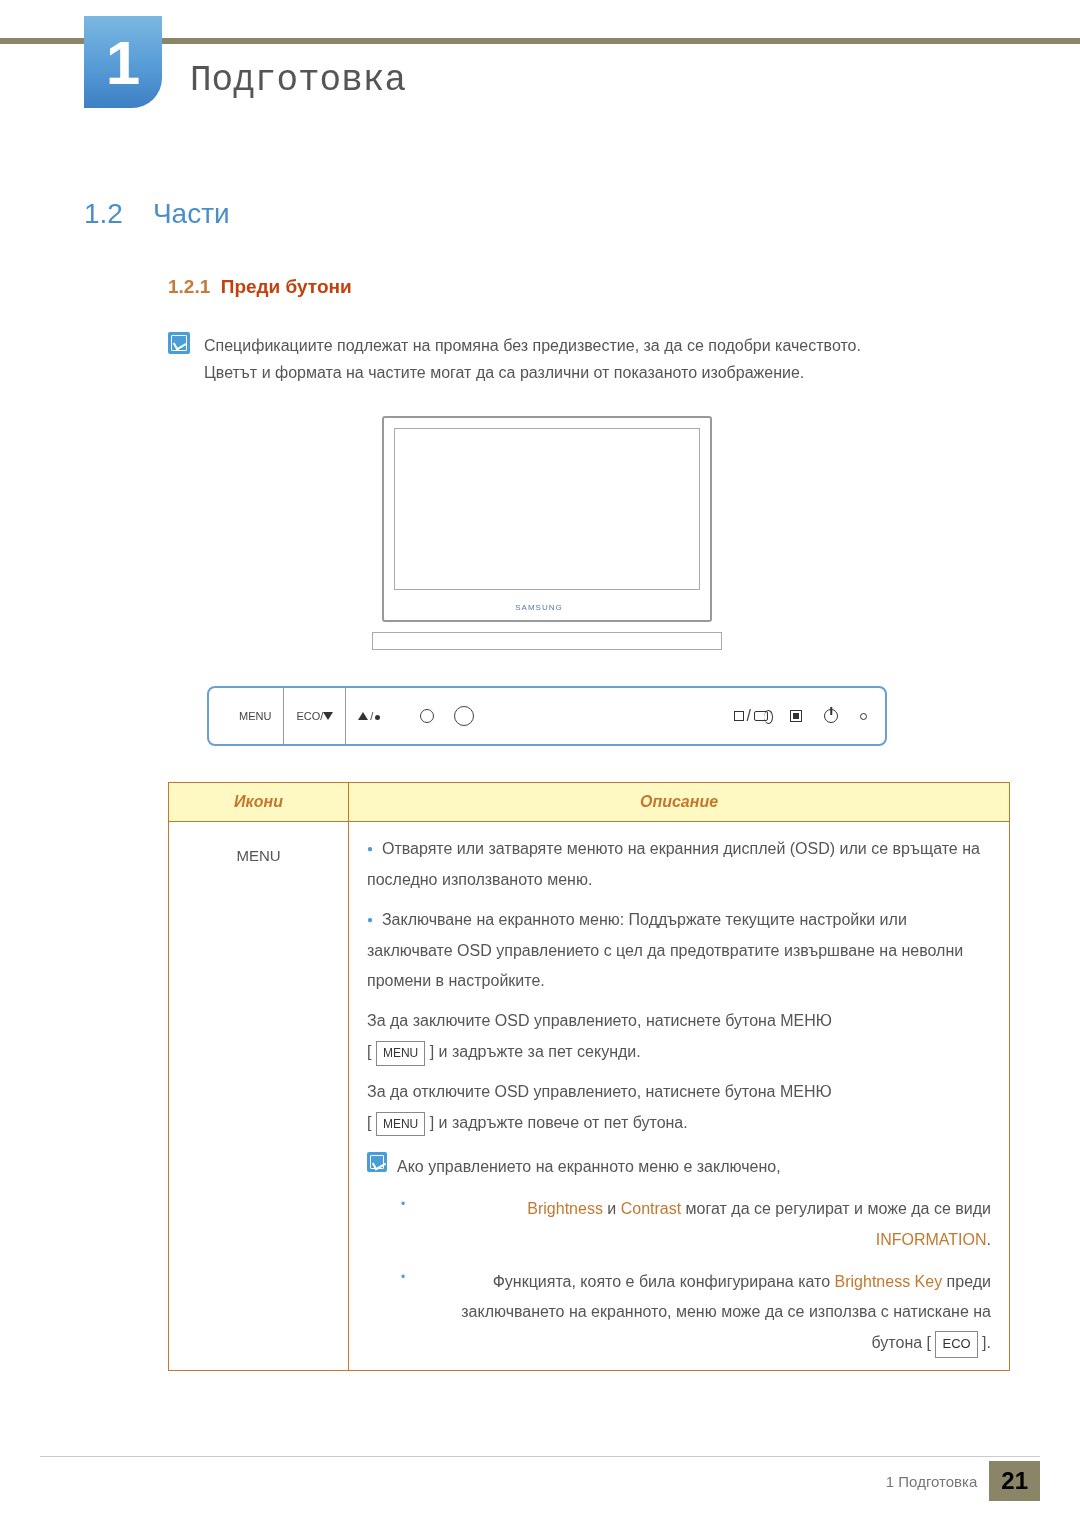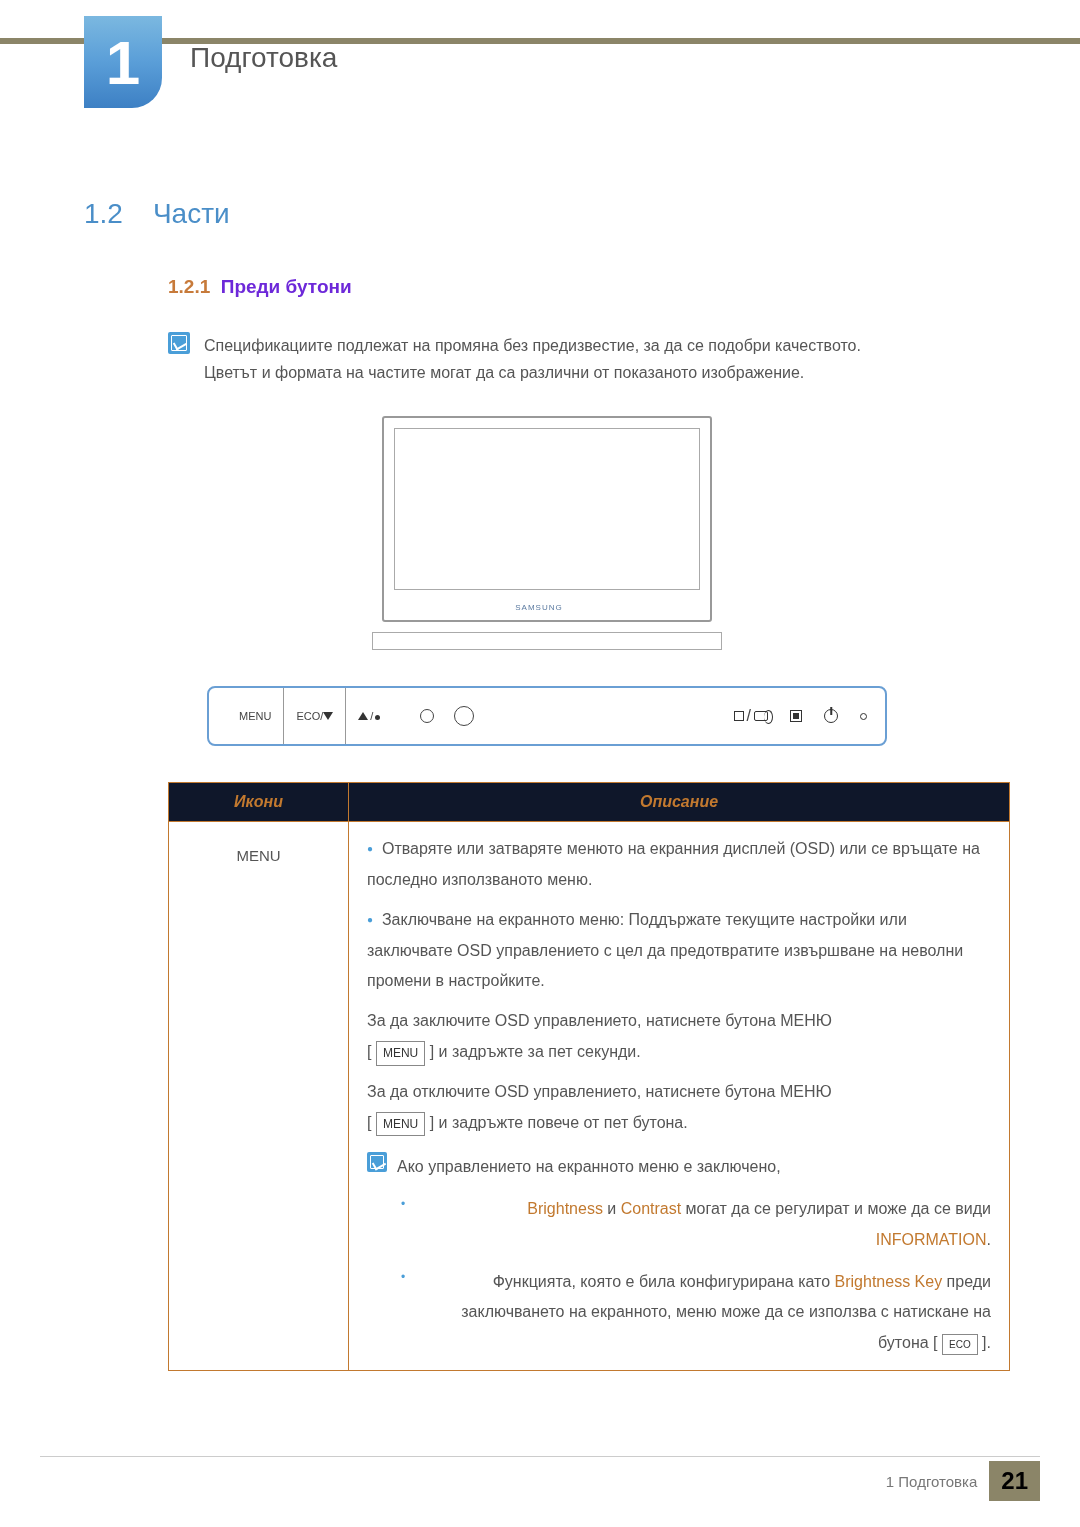--- a/index.html
+++ b/index.html
@@ -23,30 +23,30 @@
     background: linear-gradient(180deg, #7bb8e0 0%, #5a9ed8 50%, #3d80c4 100%);
     border-radius: 0 0 30px 0;
     display: flex; align-items: center; justify-content: center;
   }
   .chapter-number {
     color: #fff; font-size: 62px; font-weight: bold;
     font-family: Arial, sans-serif;
   }
   .chapter-title {
     position: absolute;
-    top: 42px; left: 190px;
-    font-size: 28px; color: #555;
+    top: 60px; left: 190px;
+    font-size: 36px; color: #555; font-family: Liberation Mono, monospace;
   }
   .content { position:absolute; top: 170px; left:84px; right:70px; }
   .section-row { display:flex; align-items:baseline; gap:30px; margin-top:28px; }
   .section-num { color:#4a8ec8; font-size:28px; }
   .section-title { color:#4a8ec8; font-size:28px;text-align:right; }
   .subsection-row { margin-top:46px; margin-left:84px; }
   .subsection-num { color:#c77a3a; font-size:19px; font-weight:bold; }
-  .subsection-title { color:#6d28d9; font-size:19px; font-weight:bold; margin-left:6px;margin-top:20px;}
+  .subsection-title { color:#c2410c; font-size:19px; font-weight:bold; margin-left:6px;margin-top:20px;}
   .note-box { margin-top:34px; margin-left:84px; display:flex; gap:14px; }
   .note-icon {
     width:22px; height:22px; background:#4a9ed8; border-radius:2px;
     position:relative; flex:0 0 22px;
   }
   .note-icon::after{
     content:""; position:absolute; inset:3px;
     border:1px solid #fff; border-radius:1px;
   }
   .note-icon::before{
@@ -85,21 +85,21 @@
   .bars{width:12px;height:12px;border:1.3px solid #333;display:inline-block;position:relative;}
   .bars::after{content:"";position:absolute;left:2px;top:2px;bottom:2px;width:3px;background:#333;}
   .bars::before{content:"";position:absolute;right:2px;top:2px;bottom:2px;width:3px;background:#333;}
   .pwr{width:14px;height:14px;border:1.5px solid #333;border-radius:50%;display:inline-block;position:relative;}
   .pwr::after{content:"";position:absolute;left:50%;top:-3px;width:1.5px;height:8px;background:#333;transform:translateX(-50%);}
   .dot{width:7px;height:7px;border:1.3px solid #333;border-radius:50%;display:inline-block;}
 
   .desc-table{
     margin:36px 84px 0; border:1px solid #c2792f; border-collapse:collapse; width:calc(100% - 84px);
   }
-  .desc-table th{background:#0f172a; color:#c2792f; font-weight:bold; font-size:16px;
+  .desc-table th{background:#fef9c3; color:#c2792f; font-weight:bold; font-size:16px;
     border:1px solid #c2792f; padding:10px 8px; font-style:italic;}
   .desc-table td{border:1px solid #c2792f; padding:12px 18px; font-size:16px; vertical-align:top; line-height:1.9; color:#555;}
   .desc-table td.icon-col{width:180px; text-align:center; font-size:15px; padding-top:20px;}
   .bullet{color:#4a9ed8; font-size:10px; position:relative; top:-2px;}
   .hl-b{color:#c2792f; font-weight:normal;}
   .btn-frame{display:inline-block; border:1px solid #888; padding:0 6px; font-size:12px;
     font-family:Arial; color:#333;}
   .inner-note{display:flex; gap:10px; margin-top:14px;}
   .inner-note .note-icon{flex:0 0 20px; width:20px; height:20px;}
   .inner-list{margin-top:6px;}
@@ -194,21 +194,21 @@
         </div>
         <div class="inner-note">
           <div class="note-icon"></div>
           <div>
             <div>Ако управлението на екранното меню е заключено,</div>
             <ul class="inner-list">
               <li>
                 <span class="hl-b">Brightness</span><span> и </span><span class="hl-b">Contrast</span><span> могат да се регулират и може да се види </span><span class="hl-b">INFORMATION</span><span>.</span>
               </li>
               <li>
-                <span>Функцията, която е била конфигурирана като </span><span class="hl-b">Brightness Key</span><span> преди заключването на екранното, меню може да се използва с натискане на бутона [ </span><span class="btn-frame" style="font-size:10px;">ECO</span><span> ].</span>
+                <span>Функцията, която е била конфигурирана като </span><span class="hl-b">Brightness Key</span><span> преди заключването на екранното, меню може да се използва с натискане на бутона [ </span><span class="btn-frame" style="font-size:13px;">ECO</span><span> ].</span>
               </li>
             </ul>
           </div>
         </div>
       </td>
     </tr>
   </tbody>
     </table>
 </div>
 

